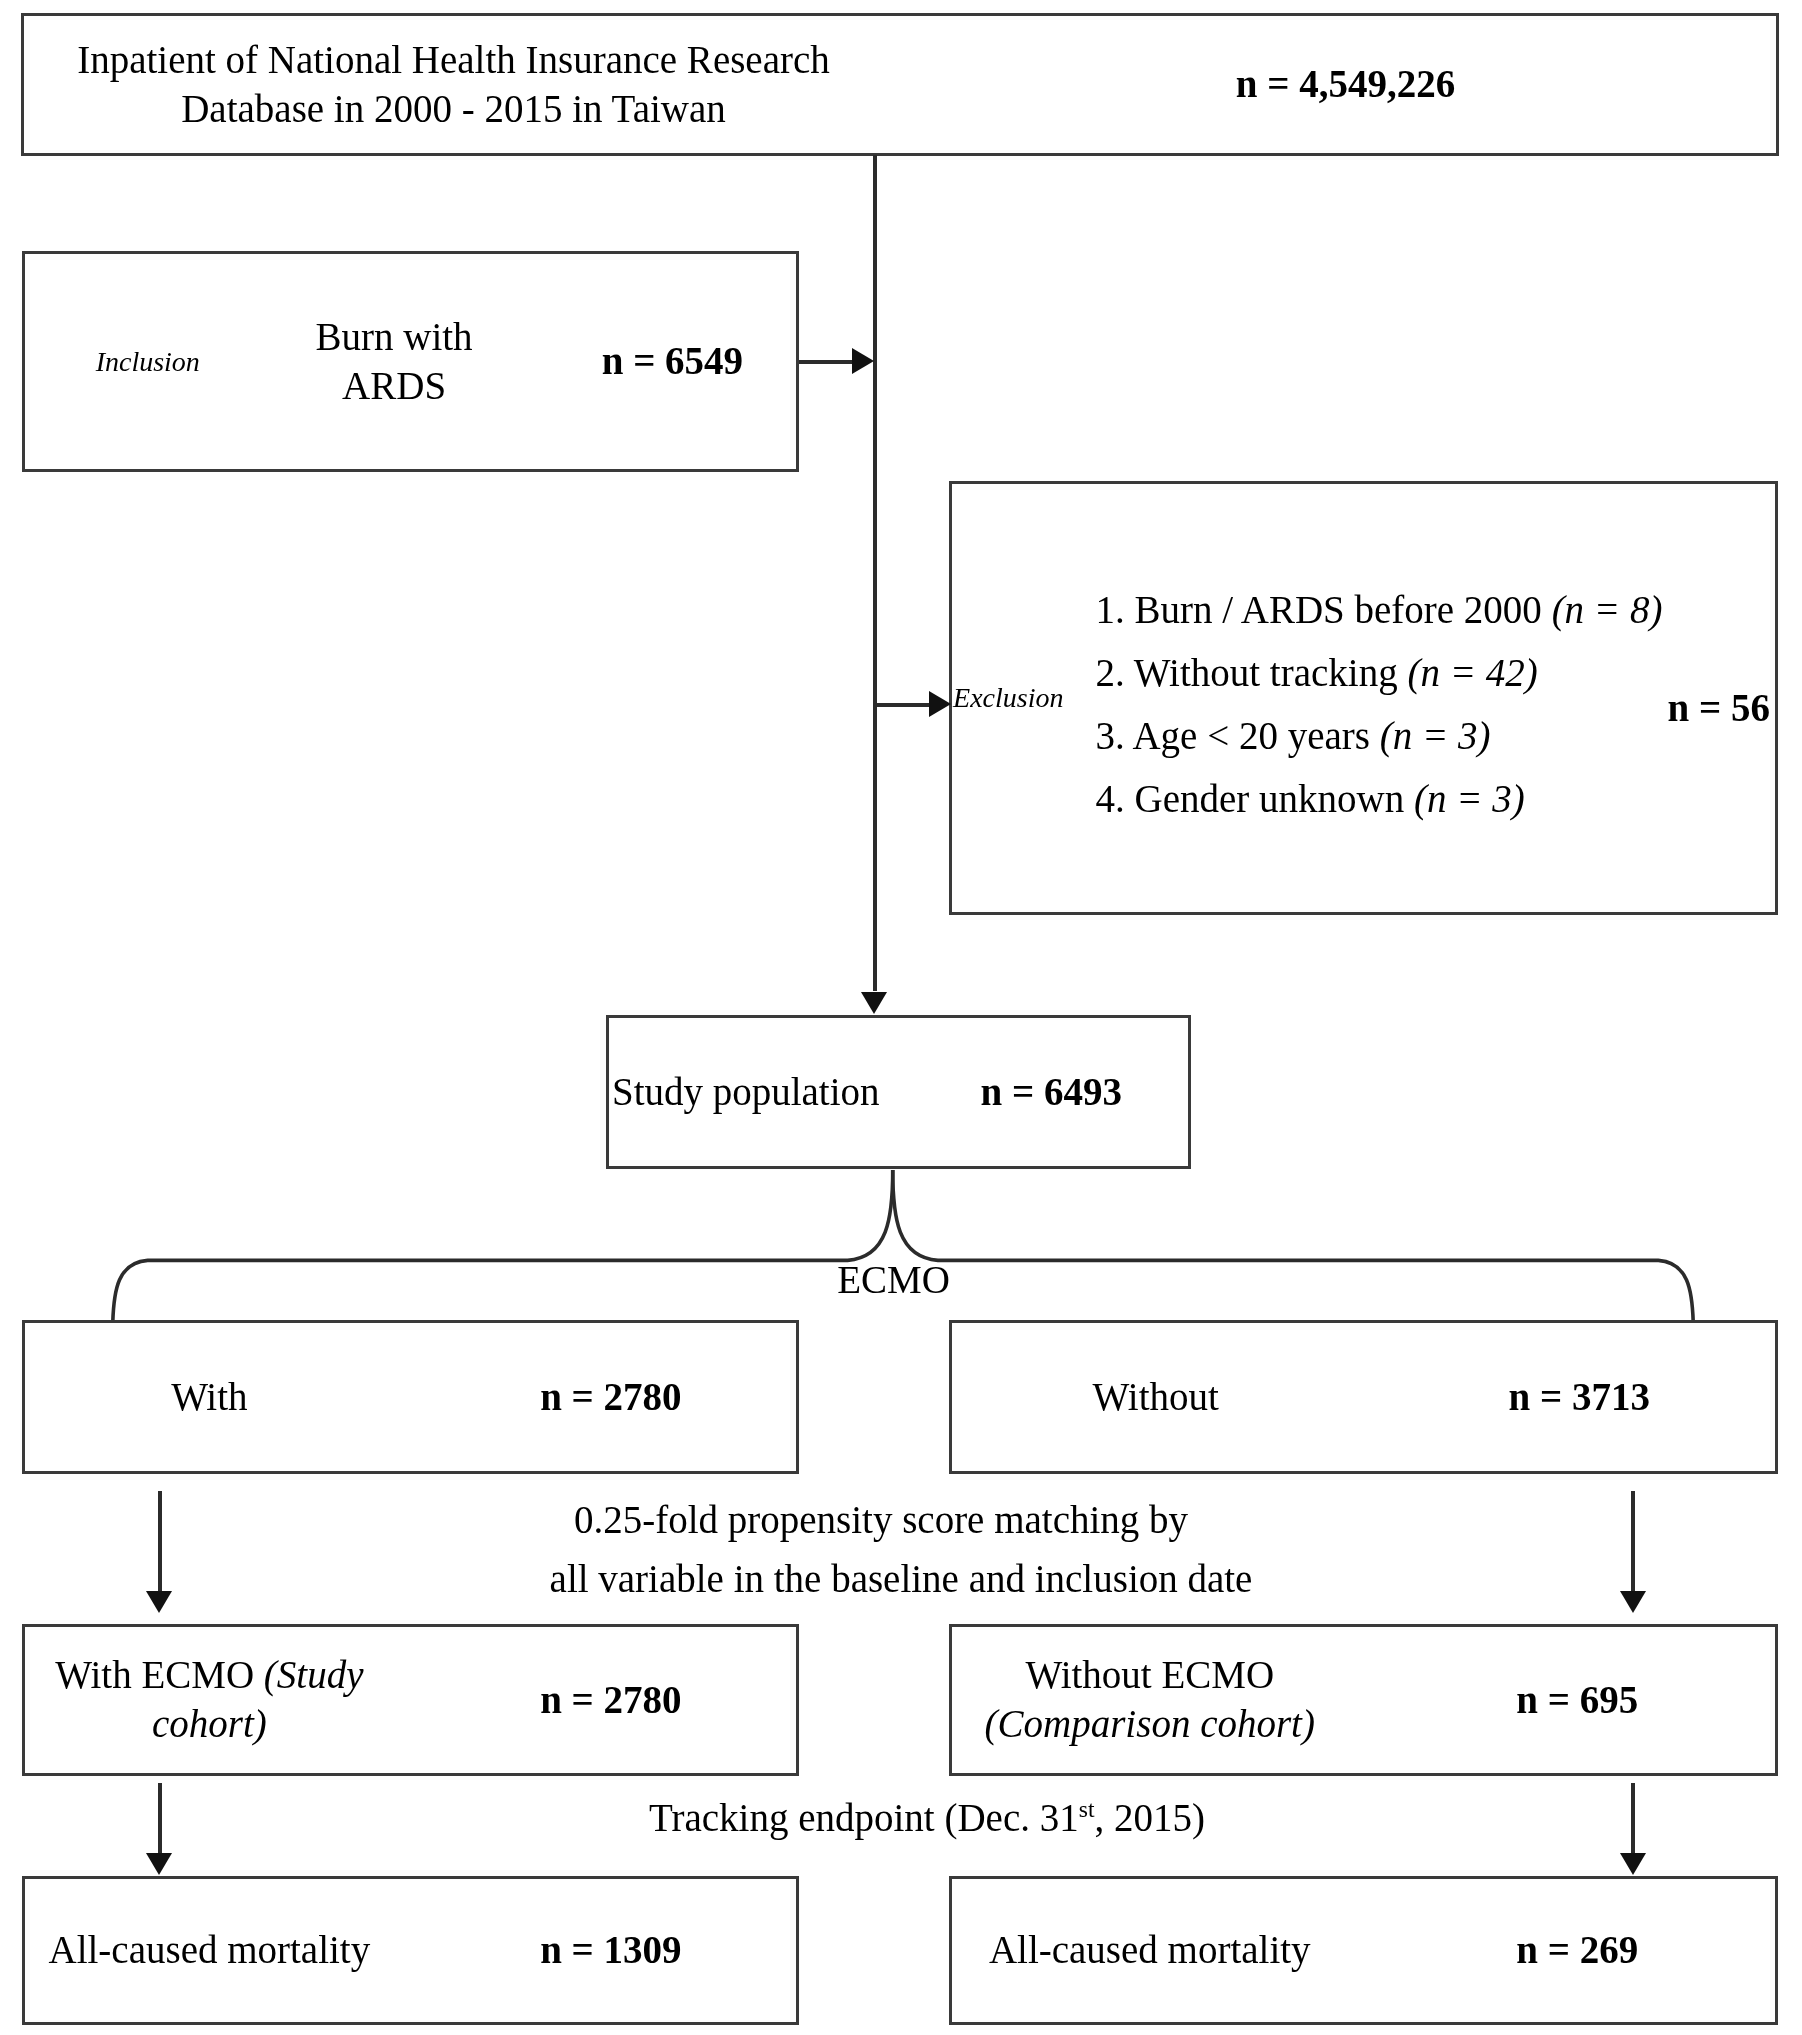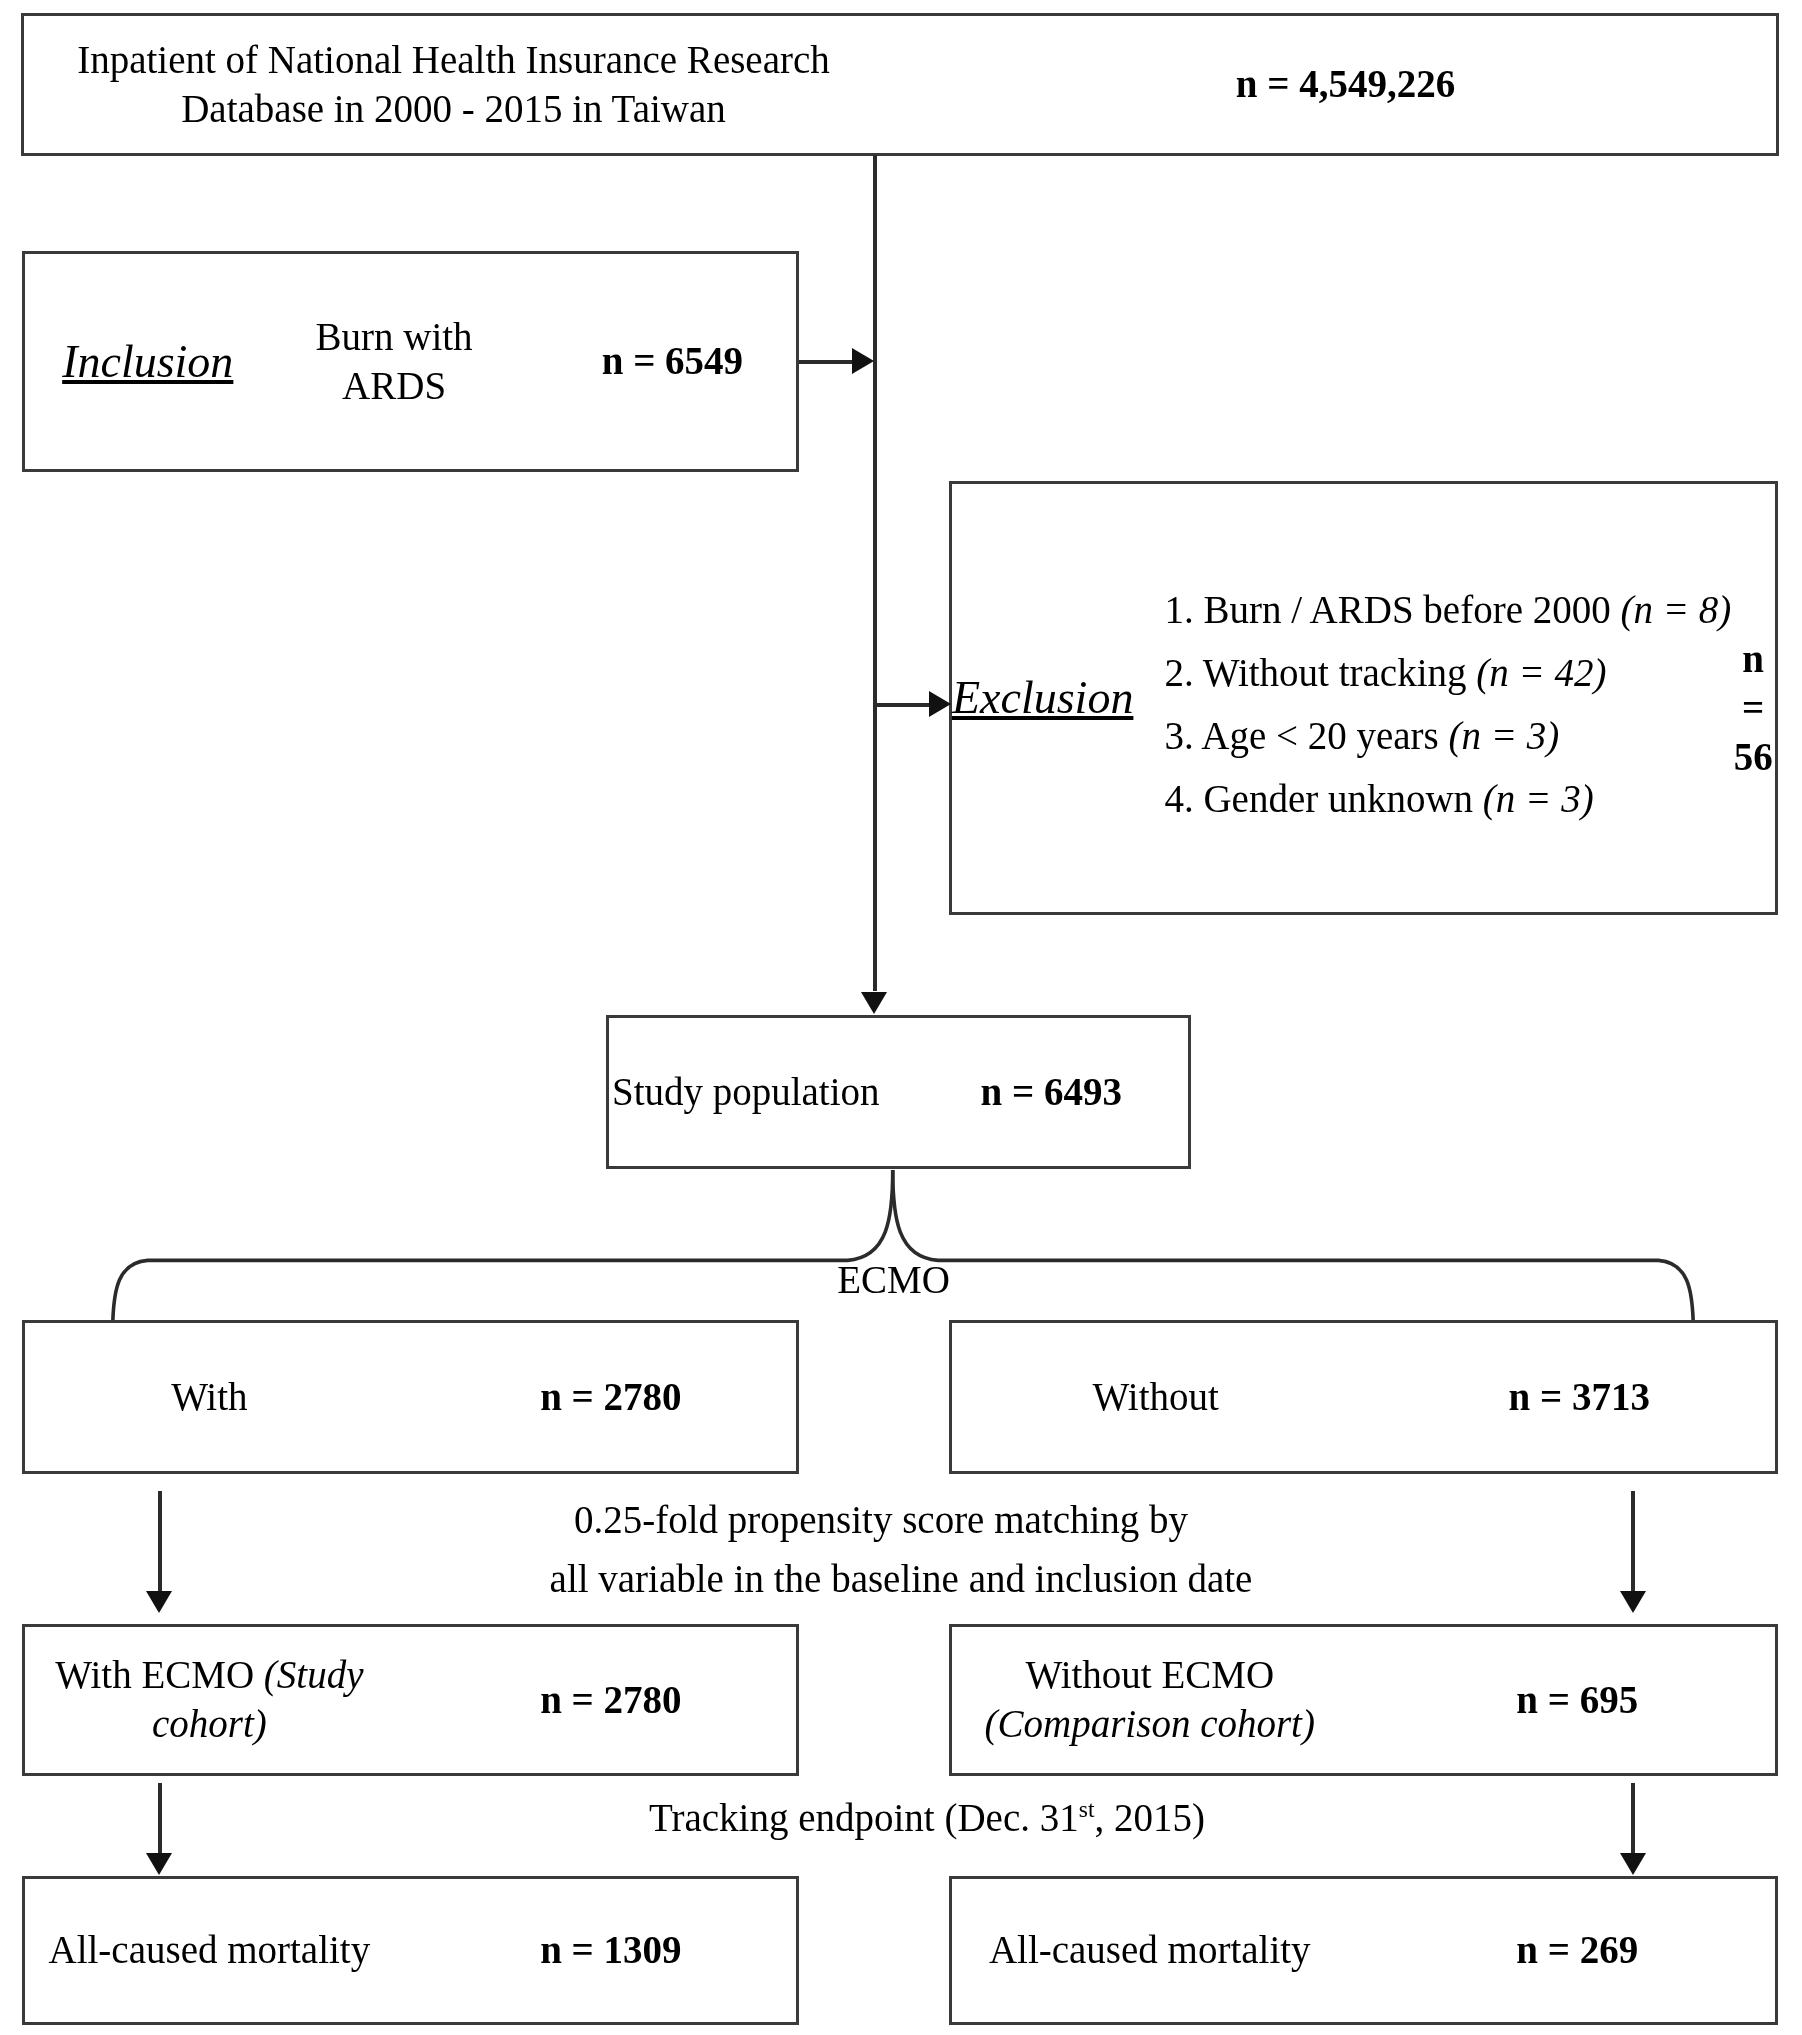--- a/index.html
+++ b/index.html
@@ -28,21 +28,21 @@
     align-items: center;
     justify-content: center;
   }
   .box .line {
     width: 100%;
     text-align: center;
     line-height: 1.25;
   }
   .txt      { font-size: 39px; font-weight: 400; }
   .txt-n    { font-size: 39px; font-weight: 700; margin-left: 32px; }
-  .hdr      { font-size: 46px; font-style: italic; text-decoration: underline; }
+  .hdr      { font-size: 28px; font-style: italic; }
   .ital     { font-style: italic; }
   .nsmall   { font-size: 39px; font-weight: 700; }
 
   
   .ex-list {
     width: 100%;
     box-sizing: border-box;
     padding-left: 31px;
     text-align: left;
   }

